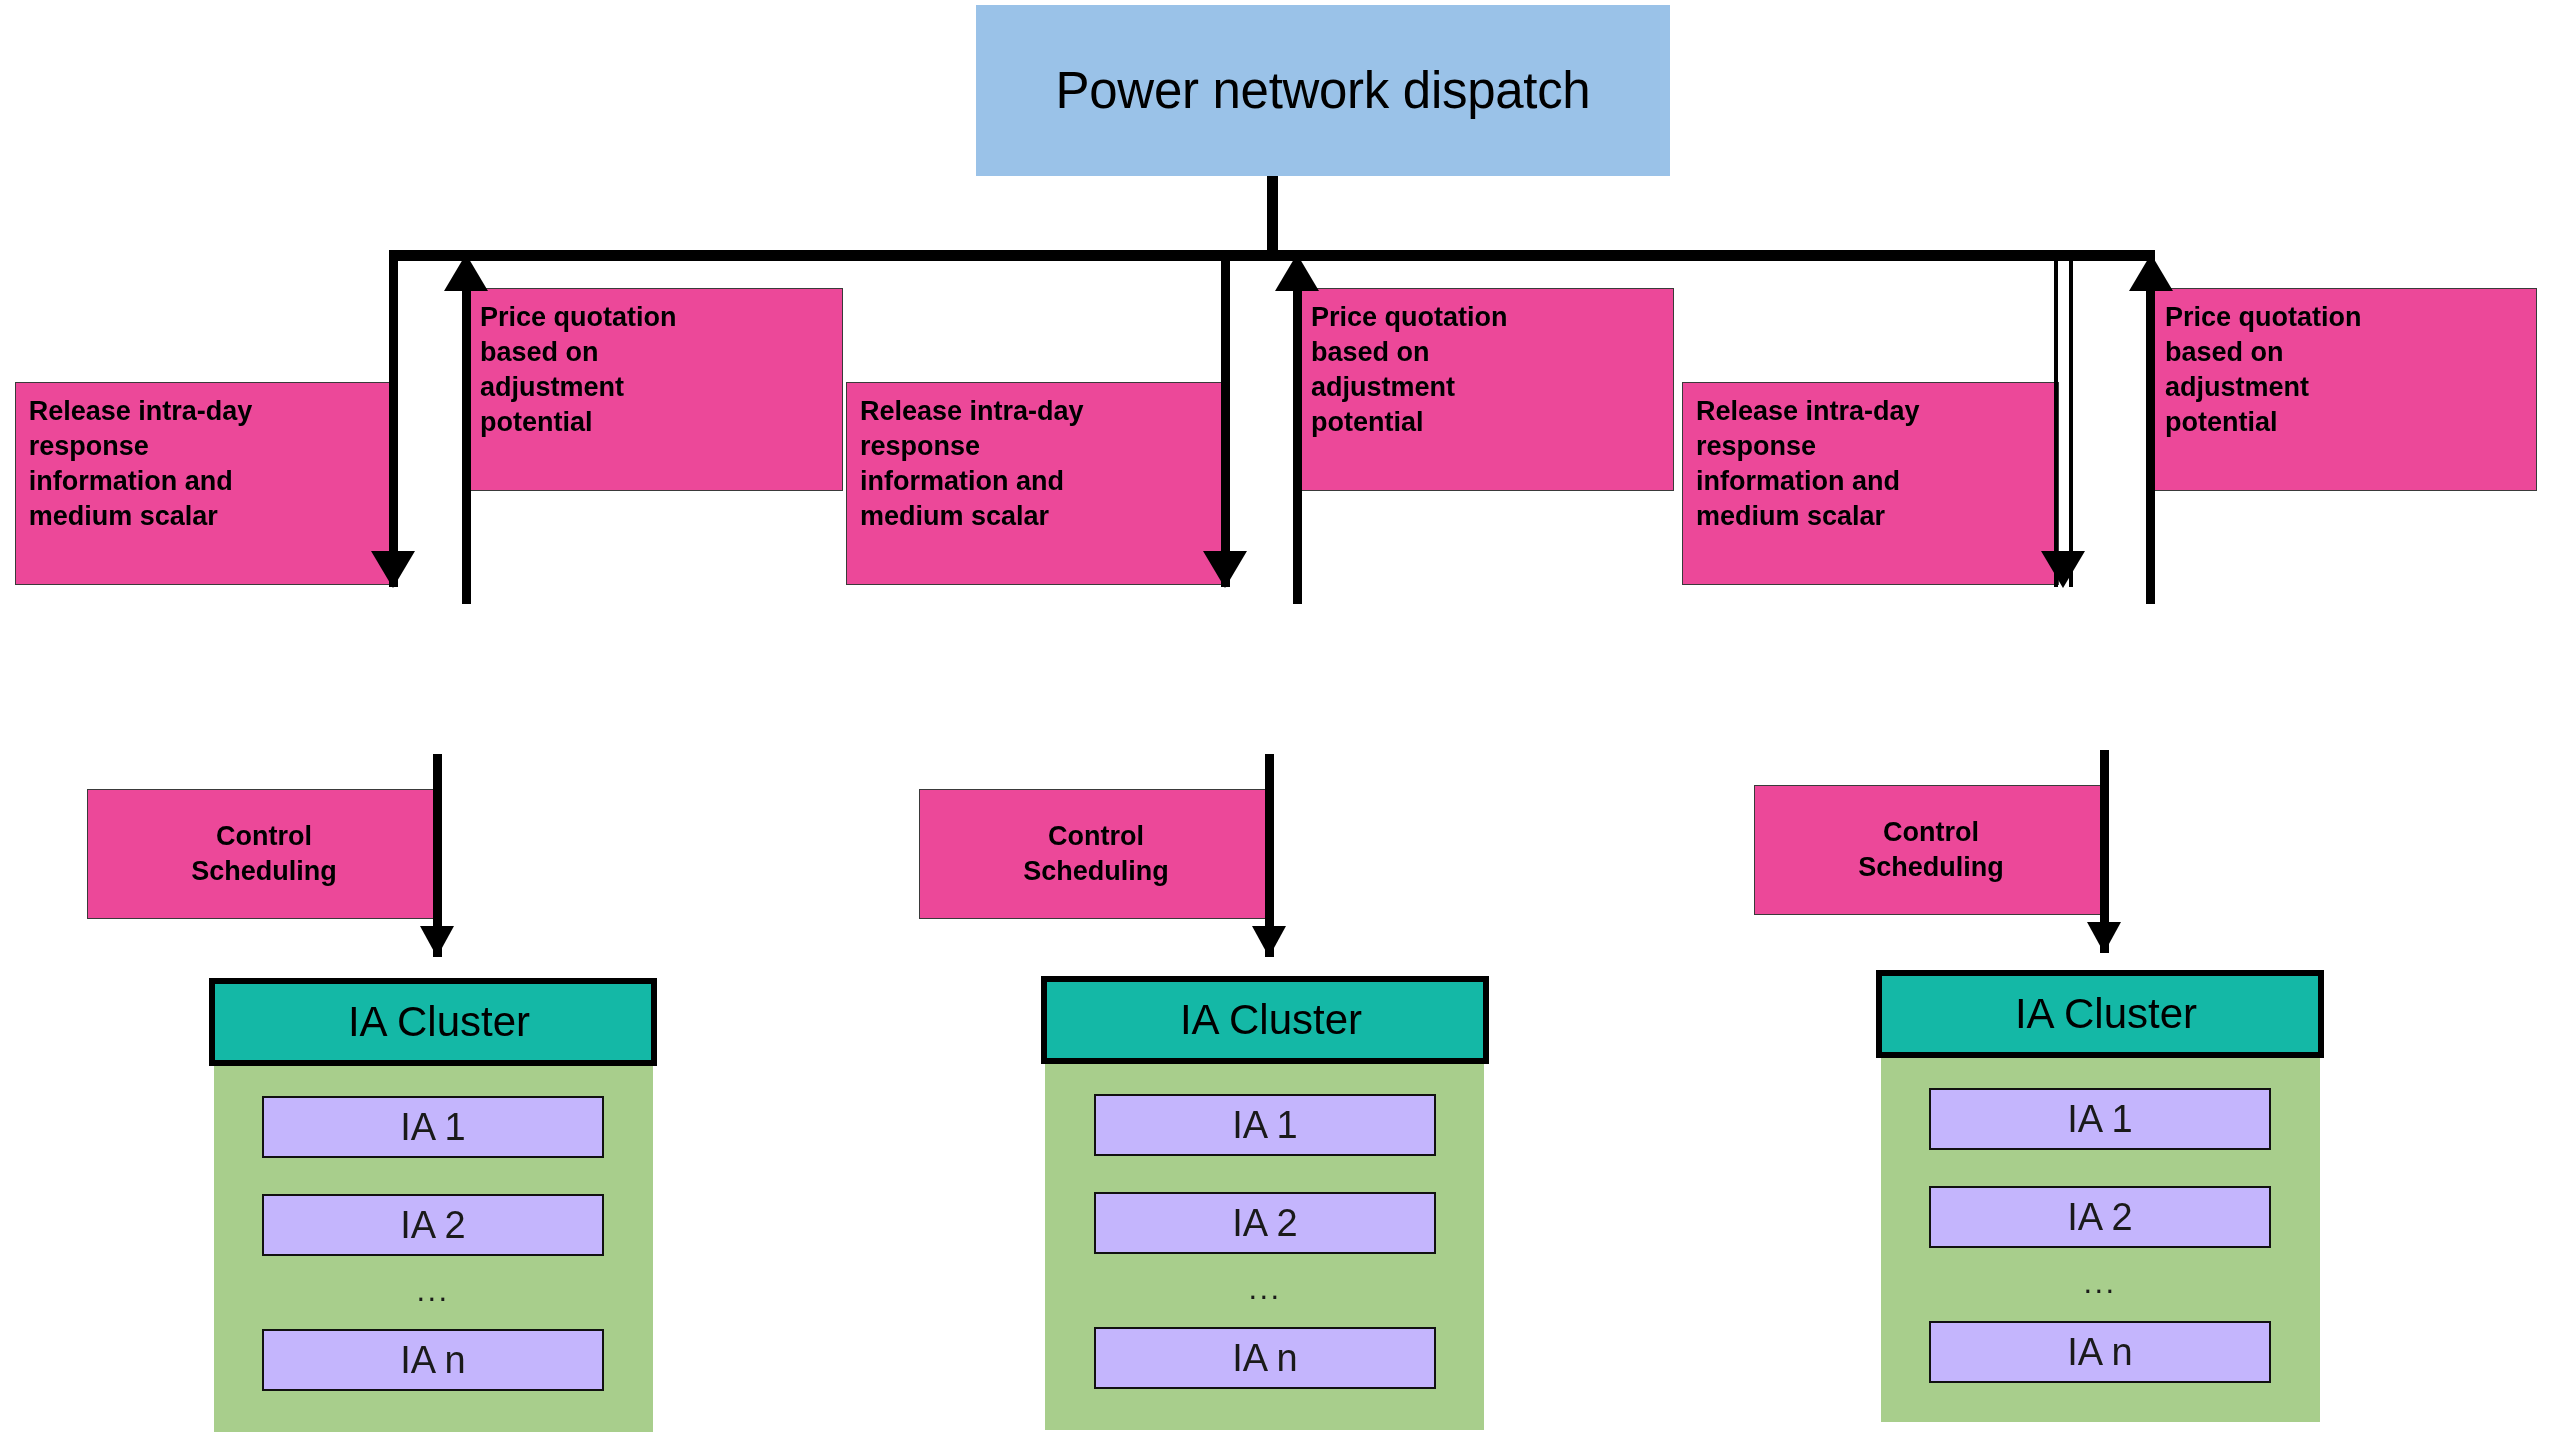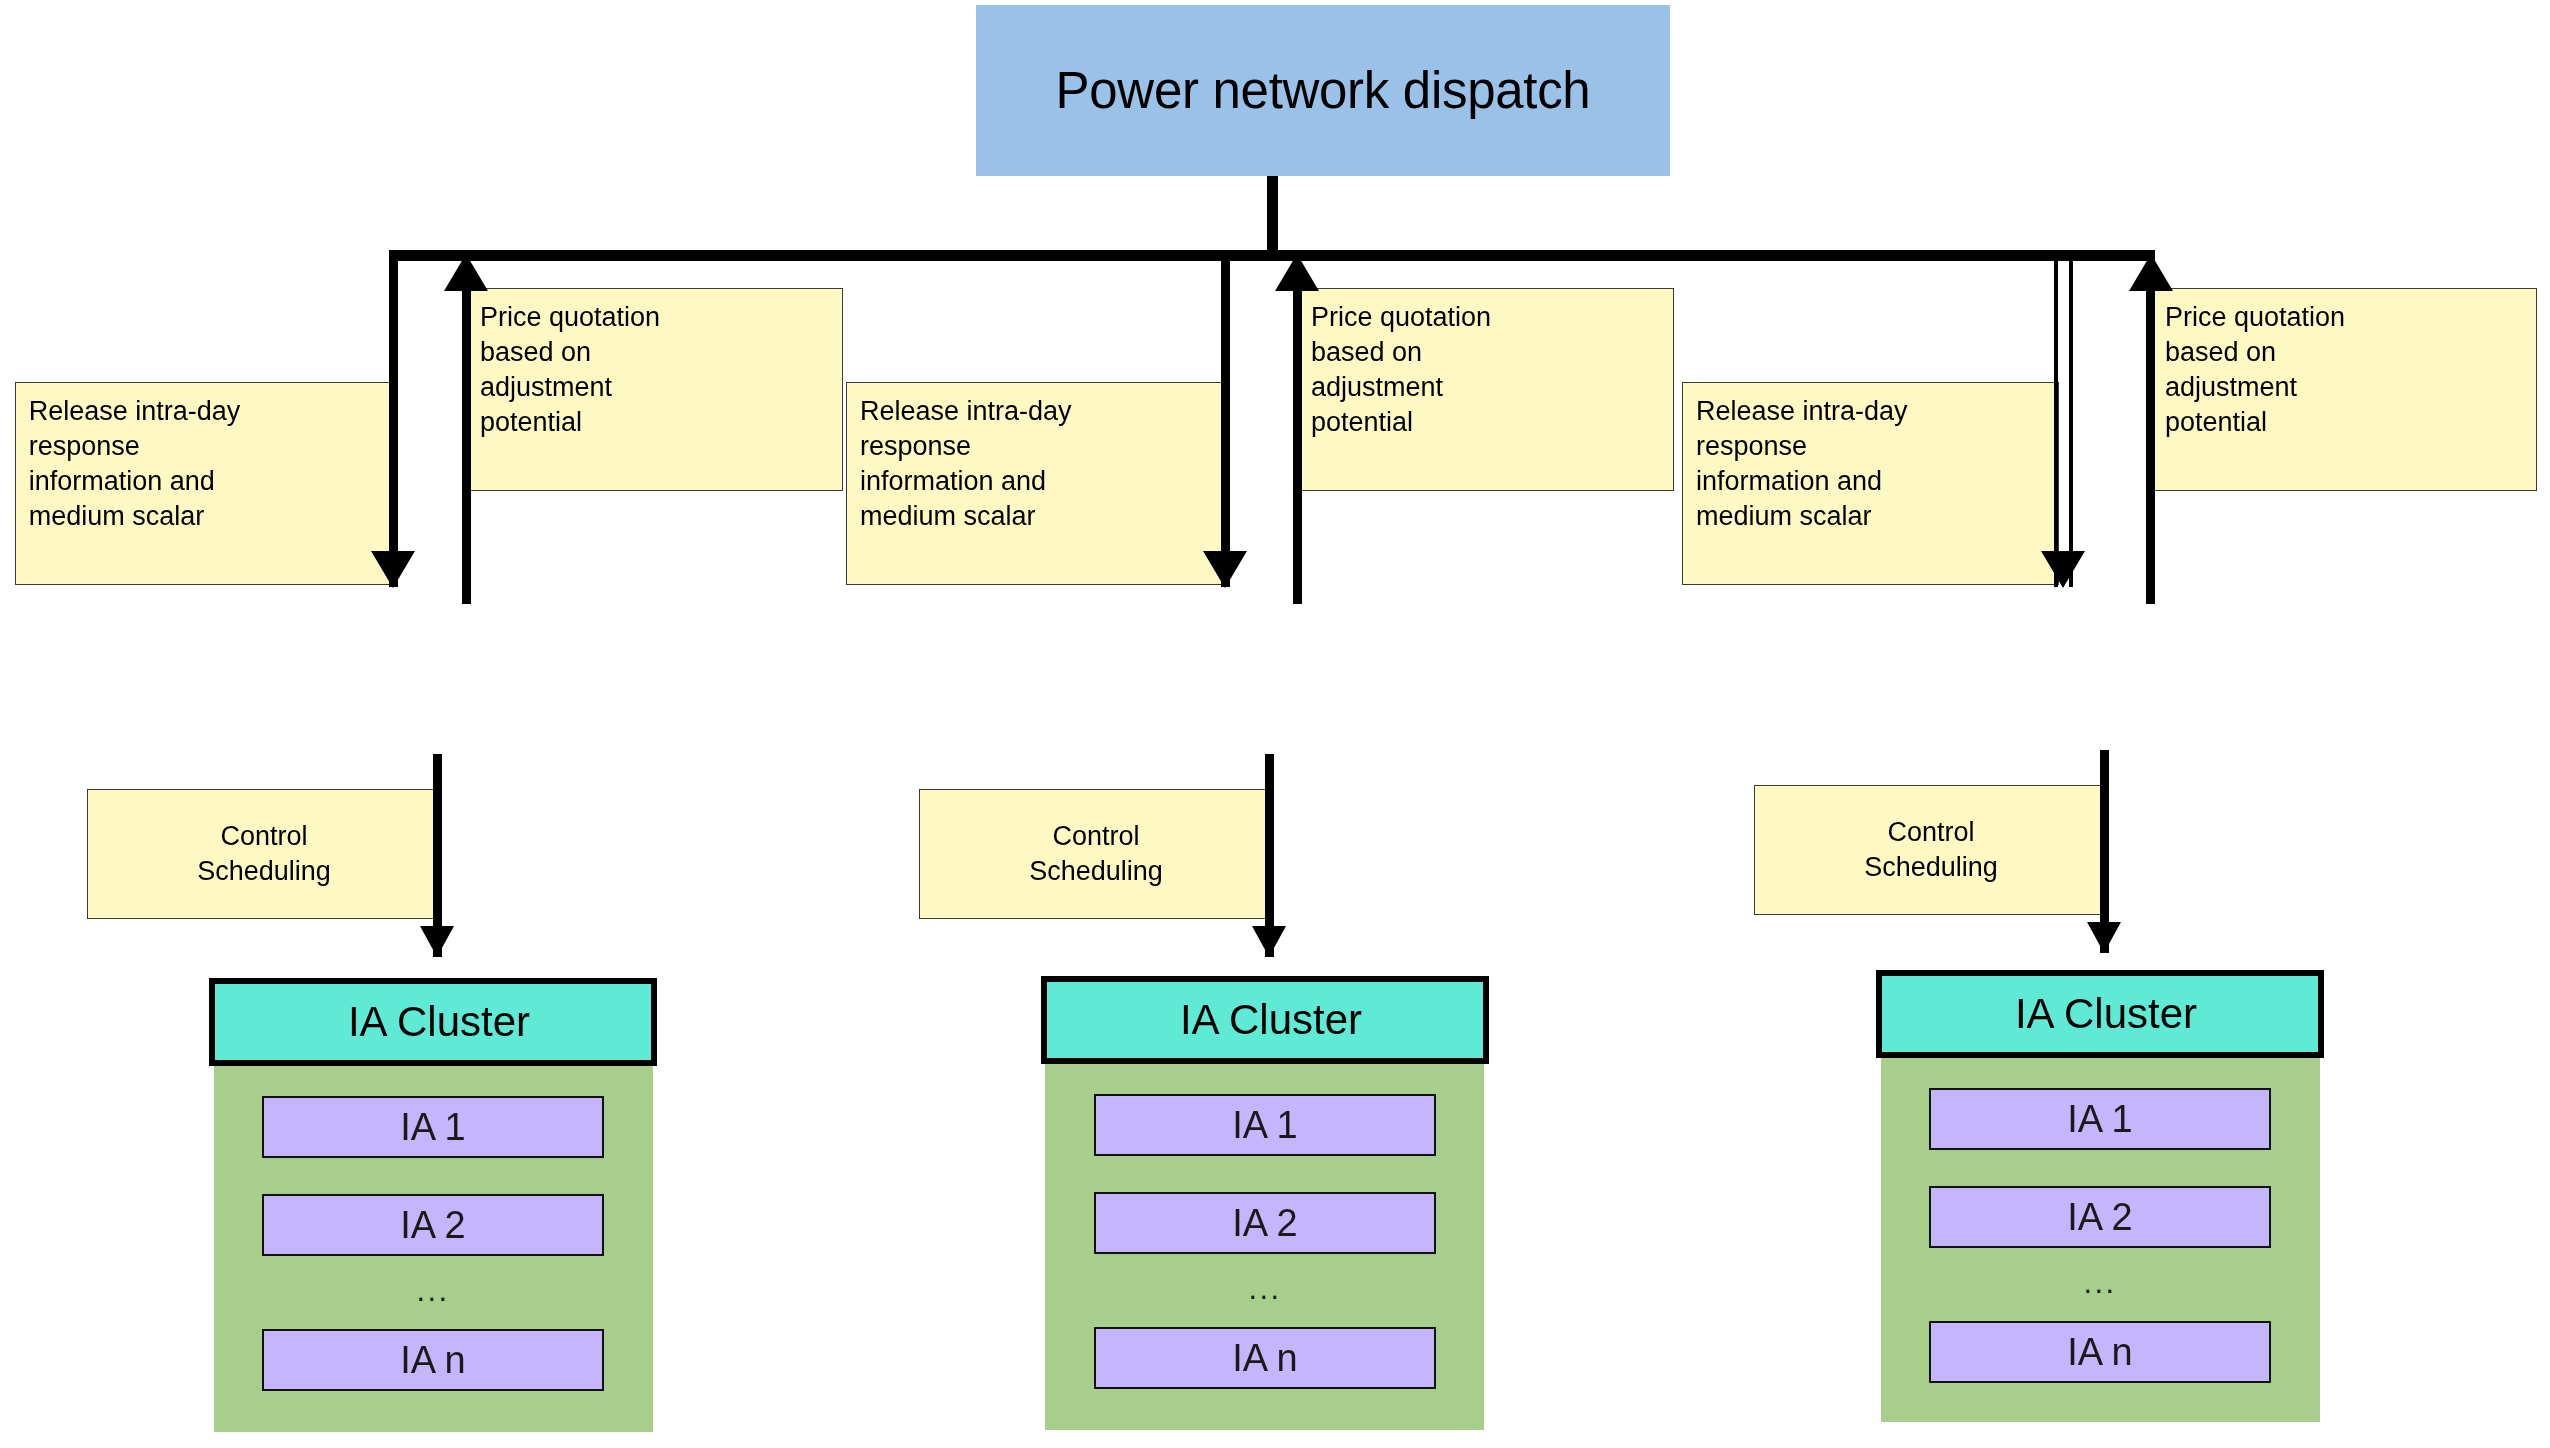--- a/index.html
+++ b/index.html
@@ -45,21 +45,21 @@
     justify-content: center;
     font-size: 47px;
     font-weight: 400;
   }
 
   
   .ia-panel {
     background: #a8ce8c;
   }
   .ia-header {
-    background: #5eead4;
+    background: #14b8a6;
     border: 6.5px solid #000000;
     display: flex;
     align-items: center;
     justify-content: center;
     font-size: 42px;
     color: #000000;
     z-index: 4;
     padding-left: 12px;
   }
   .ia-item {
@@ -77,25 +77,25 @@
     align-items: center;
     justify-content: center;
     font-size: 31px;
     color: #1a1a1a;
     letter-spacing: 2.4px;
     z-index: 3;
   }
 
   
   .note-box {
-    background: #fef9c3;
+    background: #ec4899;
     border: 1.8px solid #3a3a3a;
     color: #000000;
     font-size: 27px;
-    font-weight: normal;
+    font-weight: bold;
     line-height: 1.30;
     padding: 10.6px 11.8px 5.9px 13px;
     z-index: 2;
     white-space: pre-line;
   }
   .note-box.center {
     display: flex;
     align-items: center;
     justify-content: center;
     text-align: center;

